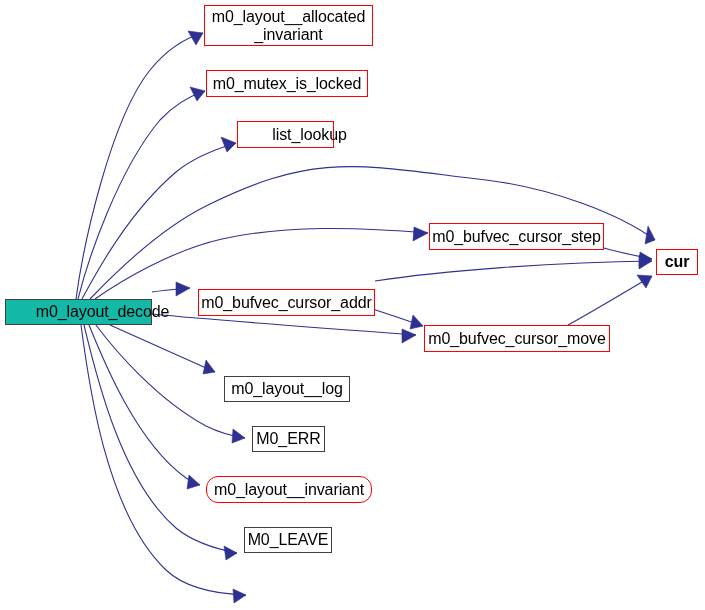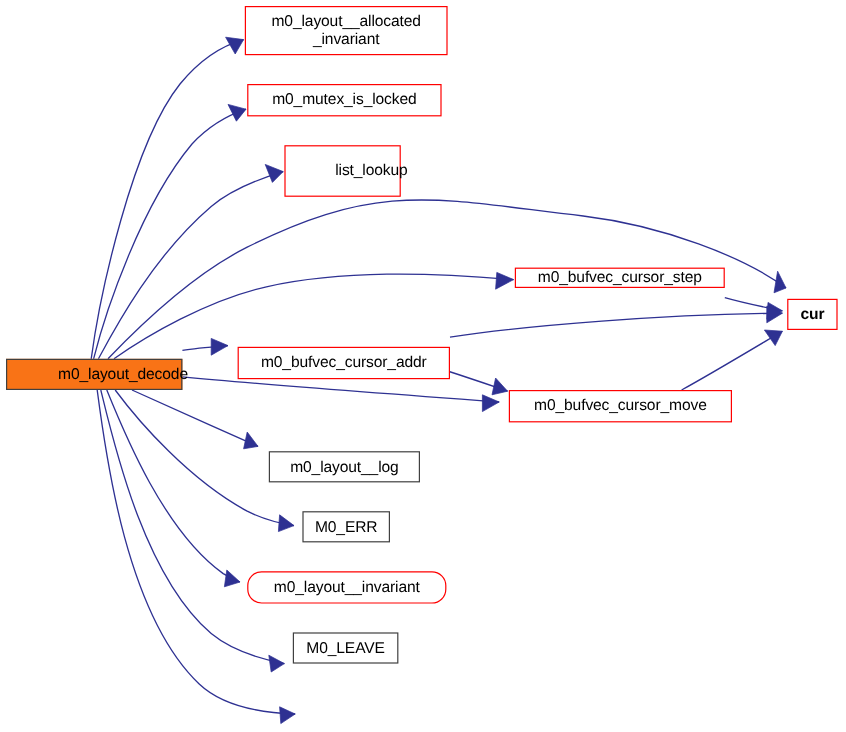--- a/index.html
+++ b/index.html
@@ -35,36 +35,36 @@
     stroke-width: 0.6px;
   }
   .gnode {
     position: absolute;
     box-sizing: border-box;
     display: flex;
     align-items: center;
     justify-content: center;
     text-align: center;
     background: #ffffff;
-    font-size: 13px;
+    font-size: 16px;
     color: #000000;
     line-height: 1.12;
     white-space: pre-line;
     letter-spacing: -0.1px;
   }
   .gnode.red {
     border: 1.4px solid #ff0000;
   }
   .gnode.black {
     border: 1.4px solid #404040;
     text-align: right;
   }
   .gnode.current {
     border: 1.4px solid #404040;
-    background: #f97316;
+    background: #14b8a6;
     padding-left: 48px;
   }
 </style>
 </head>
 <body>
 
 <div id="callgraph-root">
 
   <svg id="graph-svg" viewBox="0 0 705 610" xmlns="http://www.w3.org/2000/svg">
       <g>
@@ -131,22 +131,22 @@
         <path class="edge-path" d="M568,325 C590,313 620,295 652,276" stroke="#2e3192"></path>
         <polygon class="edge-arrow" points="652,276 637,275 646,288" fill="#2e3192" stroke="#2e3192"></polygon>
       </g>
     </svg>
 
   <div id="nodes-layer">
       <div class="gnode current" style="left: 5px; top: 299px; width: 147px; height: 26px;">m0_layout_decode</div>
       <div class="gnode red" style="left: 204px; top: 5px; width: 169px; height: 41px;">m0_layout__allocated
 _invariant</div>
       <div class="gnode red" style="left: 206px; top: 70px; width: 162px; height: 27px;">m0_mutex_is_locked</div>
-      <div class="gnode red" style="left: 237px; top: 121px; width: 97px; height: 43px; padding-left: 48px;">list_lookup</div>
-      <div class="gnode red" style="left: 429px; top: 223px; width: 175px; height: 17px;">m0_bufvec_cursor_step</div>
+      <div class="gnode red" style="left: 237px; top: 121px; width: 97px; height: 27px; padding-left: 48px;">list_lookup</div>
+      <div class="gnode red" style="left: 429px; top: 223px; width: 175px; height: 27px;">m0_bufvec_cursor_step</div>
       <div class="gnode red" style="left: 656px; top: 249px; width: 42px; height: 26px; font-weight: bold;">cur</div>
       <div class="gnode red" style="left: 198px; top: 273px; width: 177px; height: 27px; margin-top: 16px;">m0_bufvec_cursor_addr</div>
       <div class="gnode red" style="left: 424px; top: 325px; width: 186px; height: 27px; text-align: center;">m0_bufvec_cursor_move</div>
       <div class="gnode black" style="left: 224px; top: 376px; width: 126px; height: 26px;">m0_layout__log</div>
       <div class="gnode black" style="left: 252px; top: 426px; width: 73px; height: 26px;">M0_ERR</div>
       <div class="gnode red" style="left: 206px; top: 476px; width: 166px; height: 27px; border-radius: 12px;">m0_layout__invariant</div>
       <div class="gnode black" style="left: 244px; top: 527px; width: 88px; height: 26px;">M0_LEAVE</div>
       <div class="gnode black" style="left: 253px; top: 612px; width: 66px; height: 26px;">M0_RC</div>
     </div>
 

